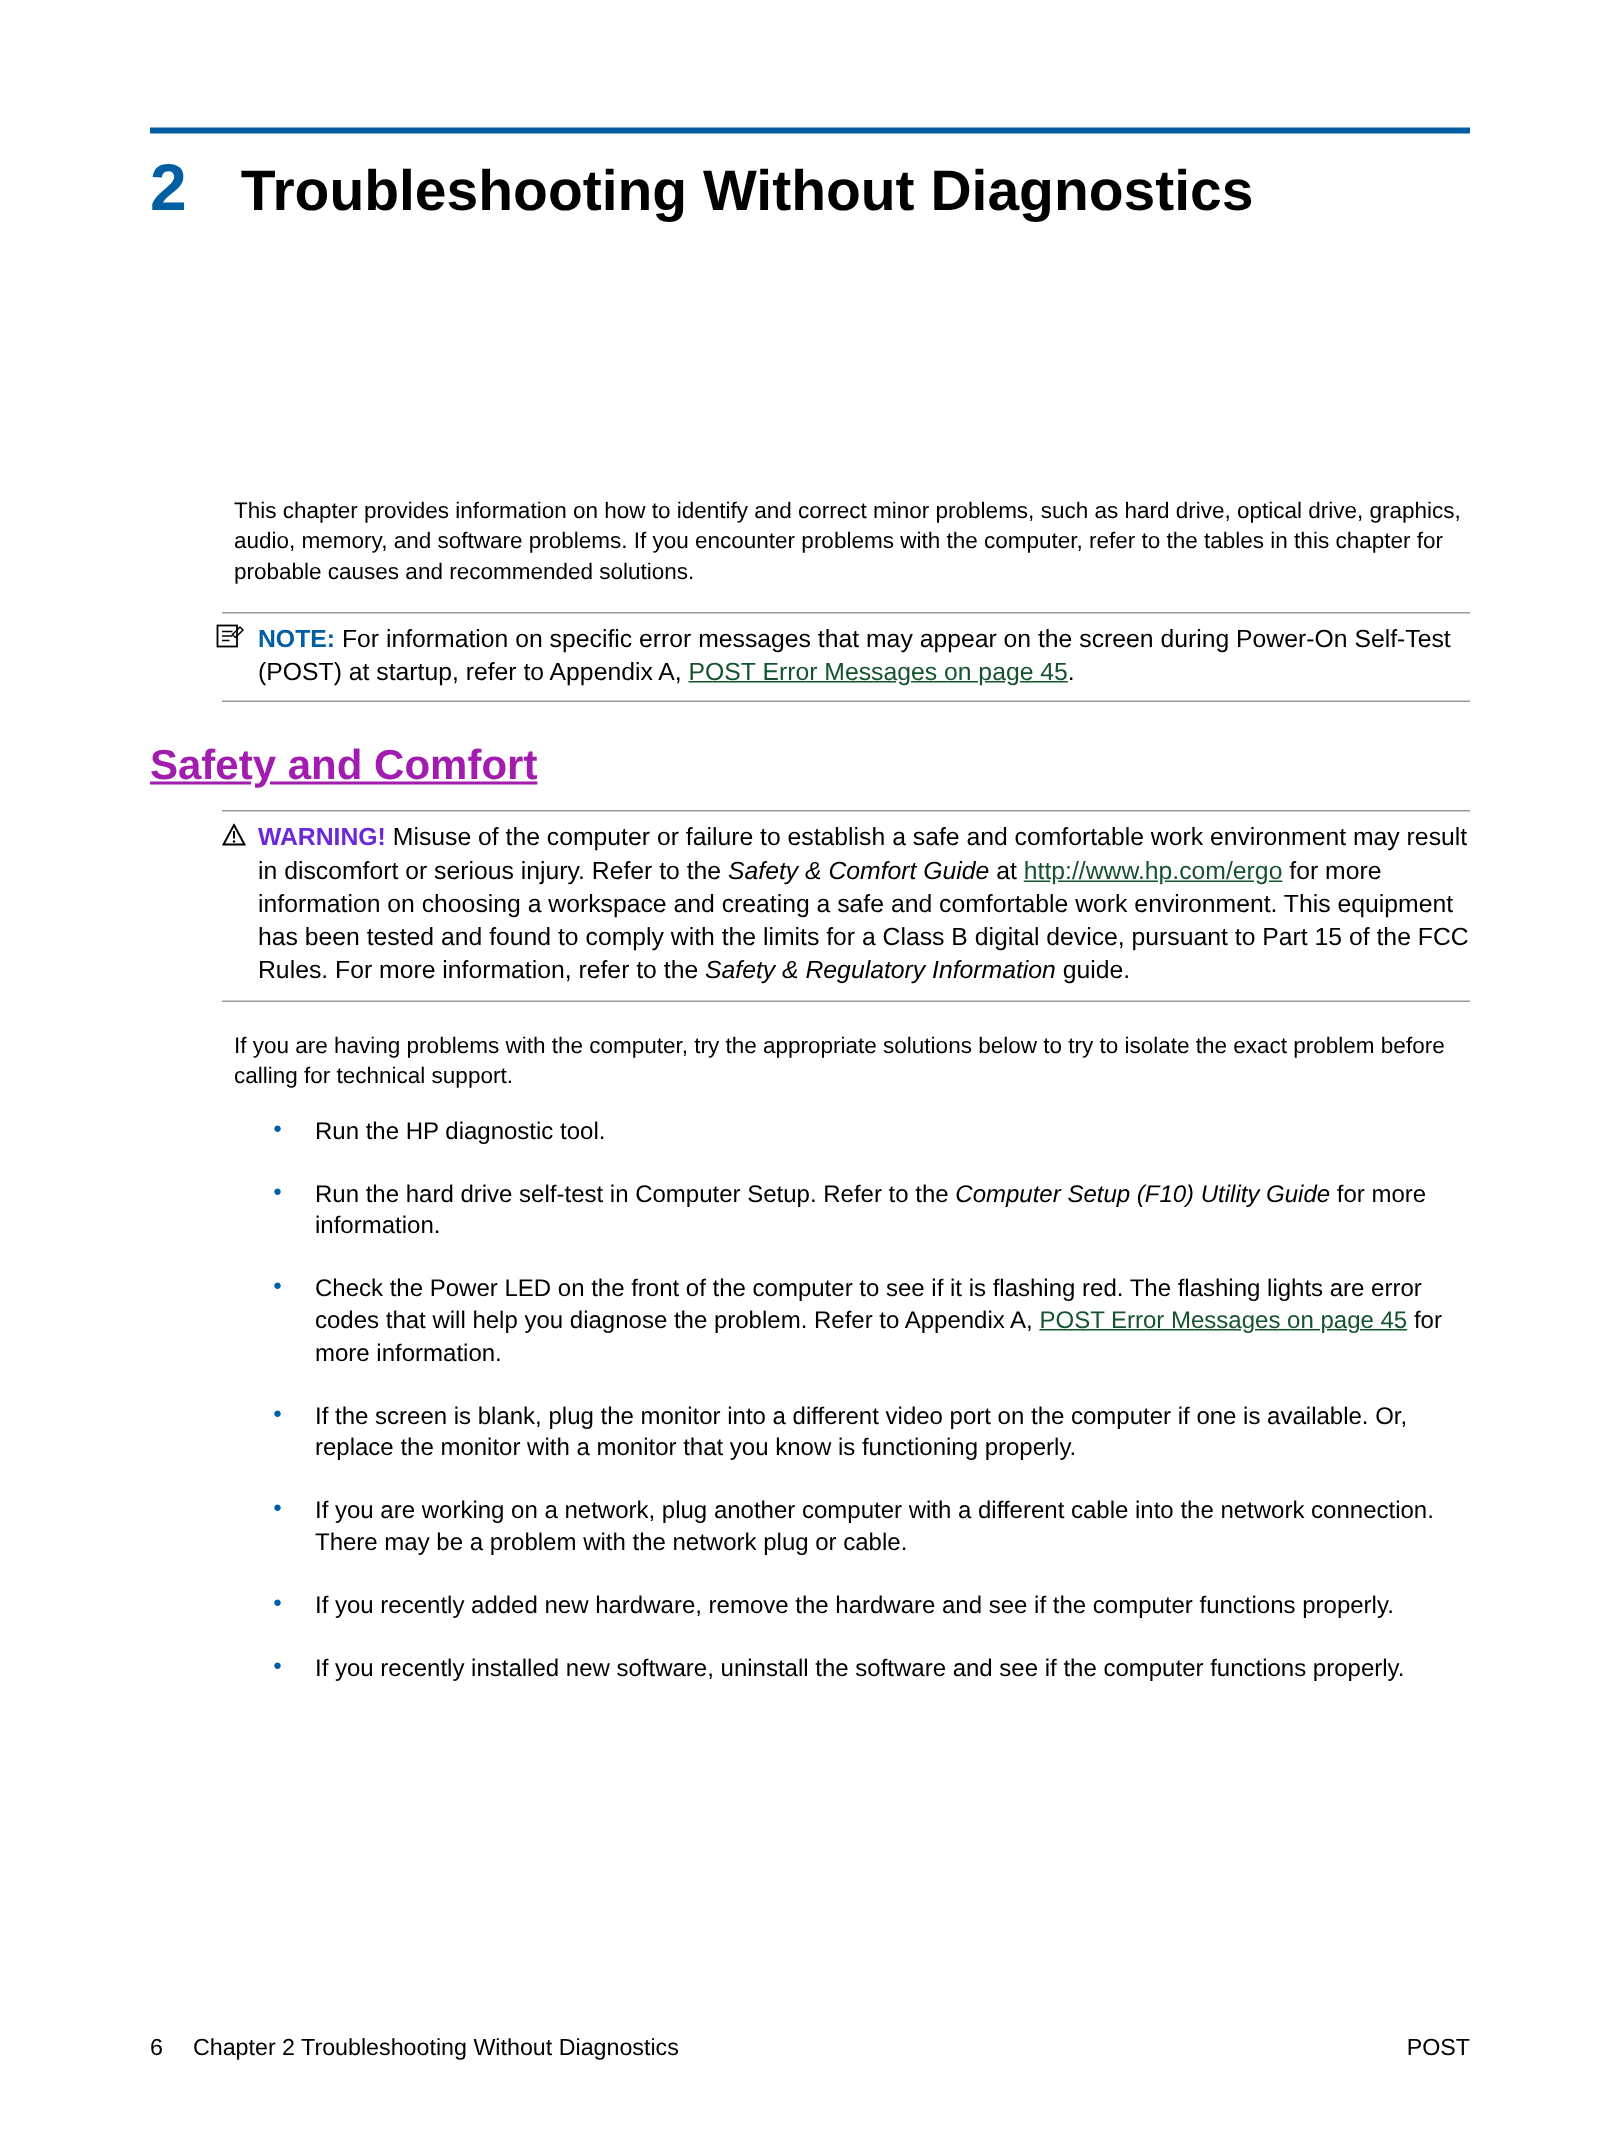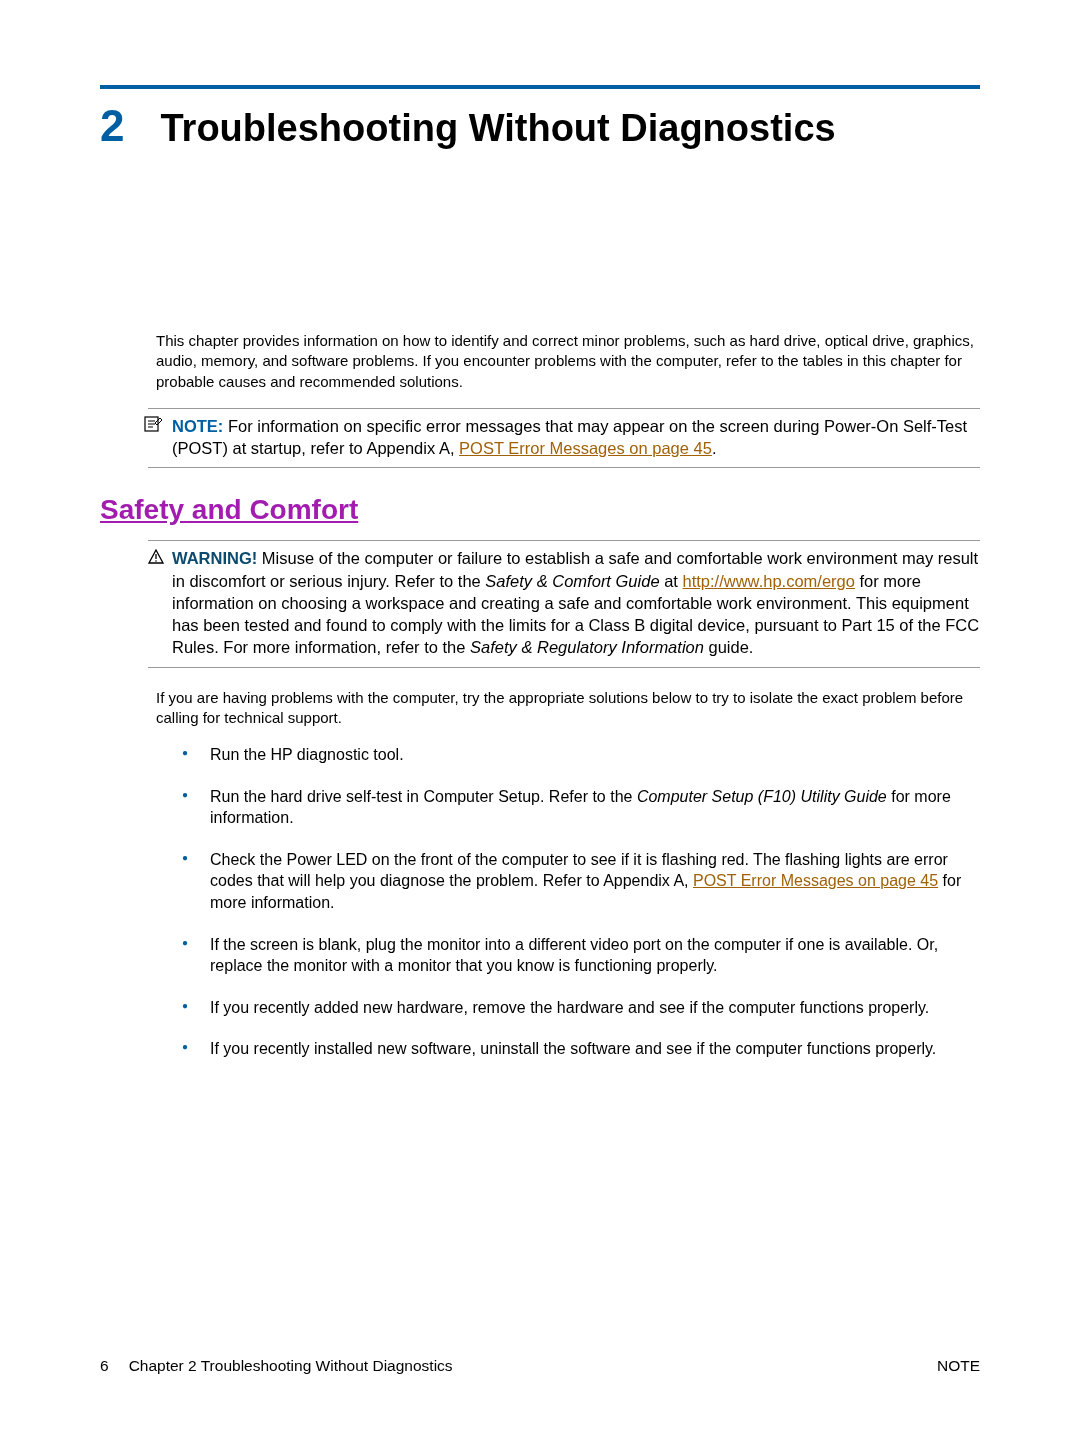--- a/index.html
+++ b/index.html
@@ -56,25 +56,25 @@
       margin-left: 24px;
       font-size: 16.5px;
       line-height: 1.35;
     }
     .callout-label {
       font-weight: bold;
       color: #005fa3;
     }
     .callout-label-warn {
       font-weight: bold;
-      color: #0c4a6e;
+      color: #6d28d9;
     }
     .italic { font-style: italic; margin-top: 40px; }
     .link {
-      color: #a16207;
+      color: #14532d;
       text-decoration: underline;
     }
     .section-heading {
       font-size: 28px;
       font-weight: bold;
       color: #a21caf;
       font-family: Arial, sans-serif;
       margin-top: 26px;
       margin-bottom: 14px;
       text-decoration: underline;
@@ -166,25 +166,26 @@
   </div>
 
 
   <p class="body-text">If you are having problems with the computer, try the appropriate solutions below to try to isolate the exact problem before calling for technical support.</p>
 
   <ul class="bullet-list">
     <li><span>Run the HP diagnostic tool.</span></li>
     <li><span>Run the hard drive self-test in Computer Setup. Refer to the </span><span class="italic">Computer Setup (F10) Utility Guide</span><span> for more information.</span></li>
     <li><span>Check the Power LED on the front of the computer to see if it is flashing red. The flashing lights are error codes that will help you diagnose the problem. Refer to Appendix A, </span><a href="#" class="link">POST Error Messages on page 45</a><span> for more information.</span></li>
     <li><span>If the screen is blank, plug the monitor into a different video port on the computer if one is available. Or, replace the monitor with a monitor that you know is functioning properly.</span></li>
+    <li><span>If you are working on a network, plug another computer with a different cable into the network connection. There may be a problem with the network plug or cable.</span></li>
     <li><span>If you recently added new hardware, remove the hardware and see if the computer functions properly.</span></li>
     <li><span>If you recently installed new software, uninstall the software and see if the computer functions properly.</span></li>
   </ul>
 
 </div>
 
 <div class="footer">
   <div class="footer-left">
     <span>6</span>
     <span>Chapter 2   Troubleshooting Without Diagnostics</span>
   </div>
-  <span>NOTE</span>
+  <span>POST</span>
 </div>
 
 </body></html>

